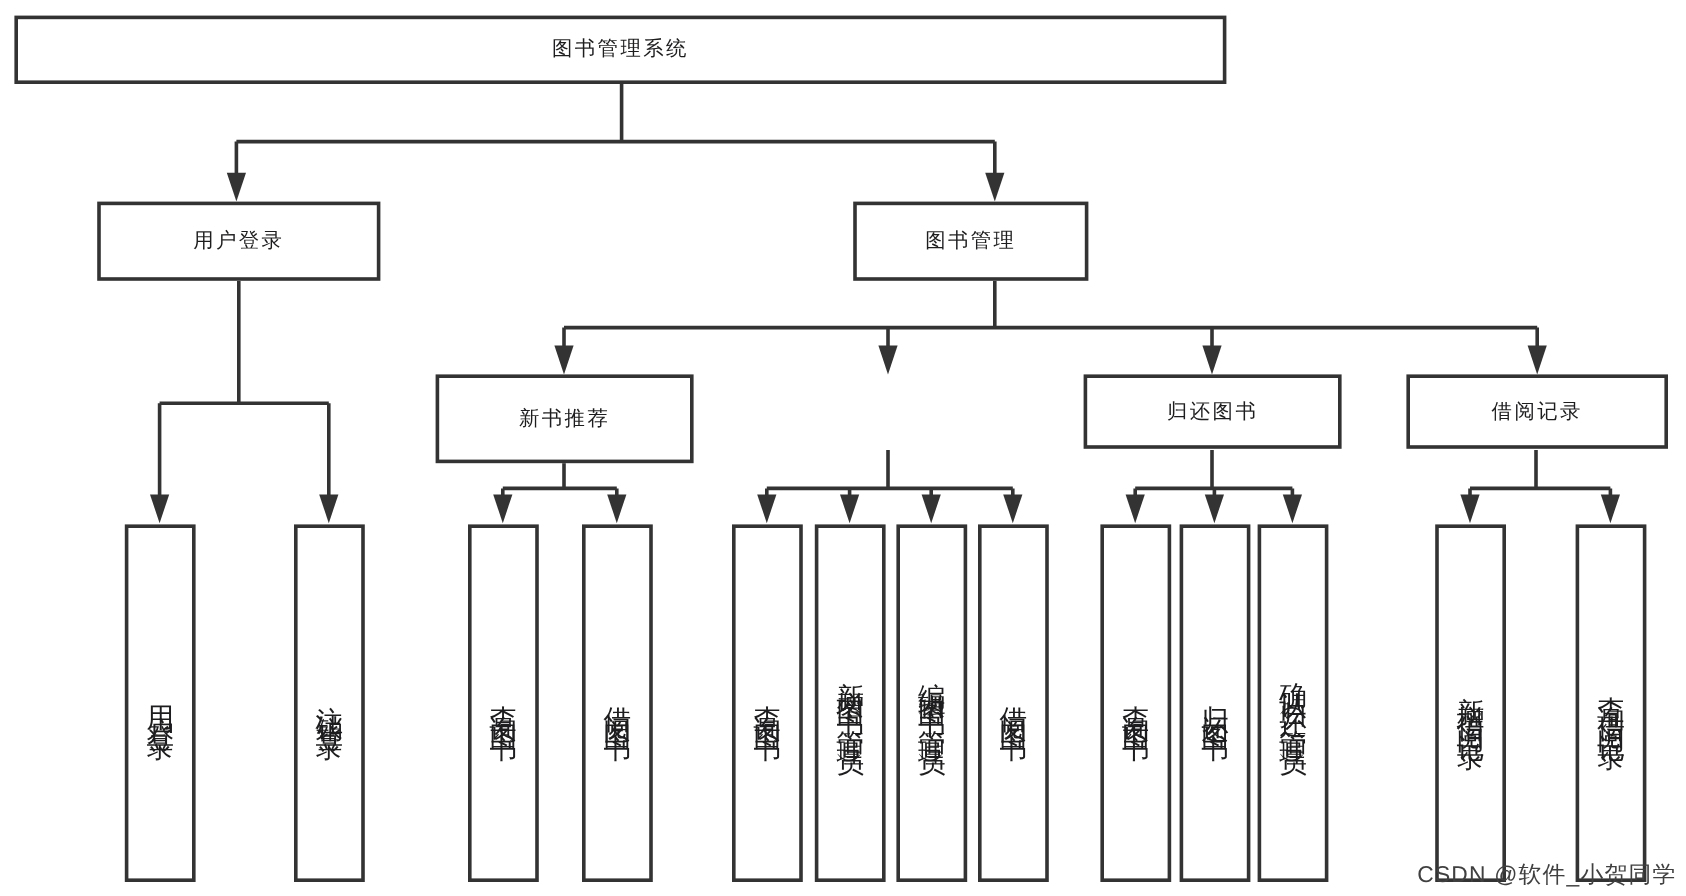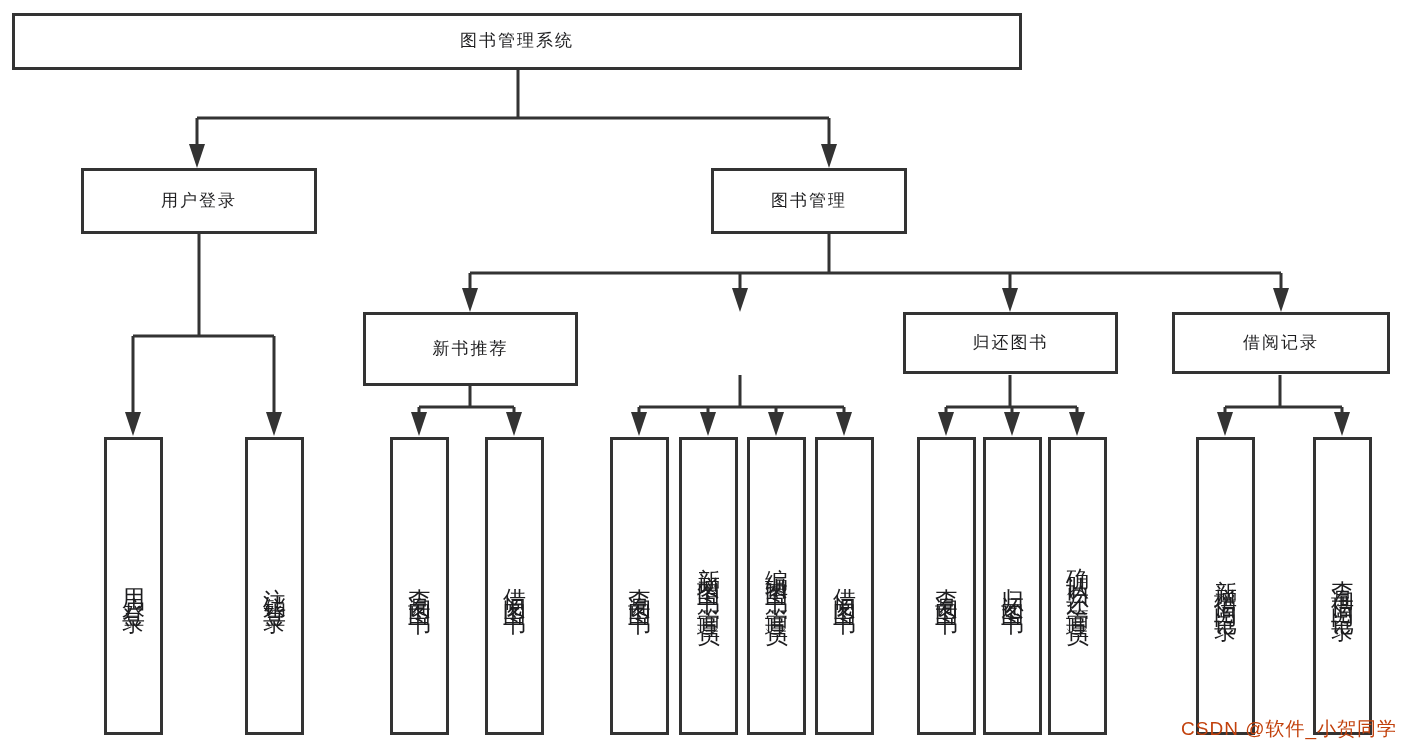--- a/index.html
+++ b/index.html
@@ -17,21 +17,21 @@
   }
   .node .lbl{
     font-size:17px;letter-spacing:2px;white-space:nowrap;line-height:1.2;
   }
   .node.v .lbl{
     writing-mode:vertical-rl;text-orientation:mixed;
     font-size:23px;letter-spacing:8px;line-height:1;white-space:normal;
   }
   .watermark{
     position:absolute;right:8px;bottom:5px;
-    font-size:19px;letter-spacing:1px;color:#c2410c;white-space:nowrap;
+    font-size:19px;letter-spacing:1px;color:#404040;white-space:nowrap;
   }
 </style>
 </head>
 <body>
 
 <div class="canvas">
 
   <svg class="wires" viewBox="0 0 1405 747" aria-hidden="true">
 
     <g>

